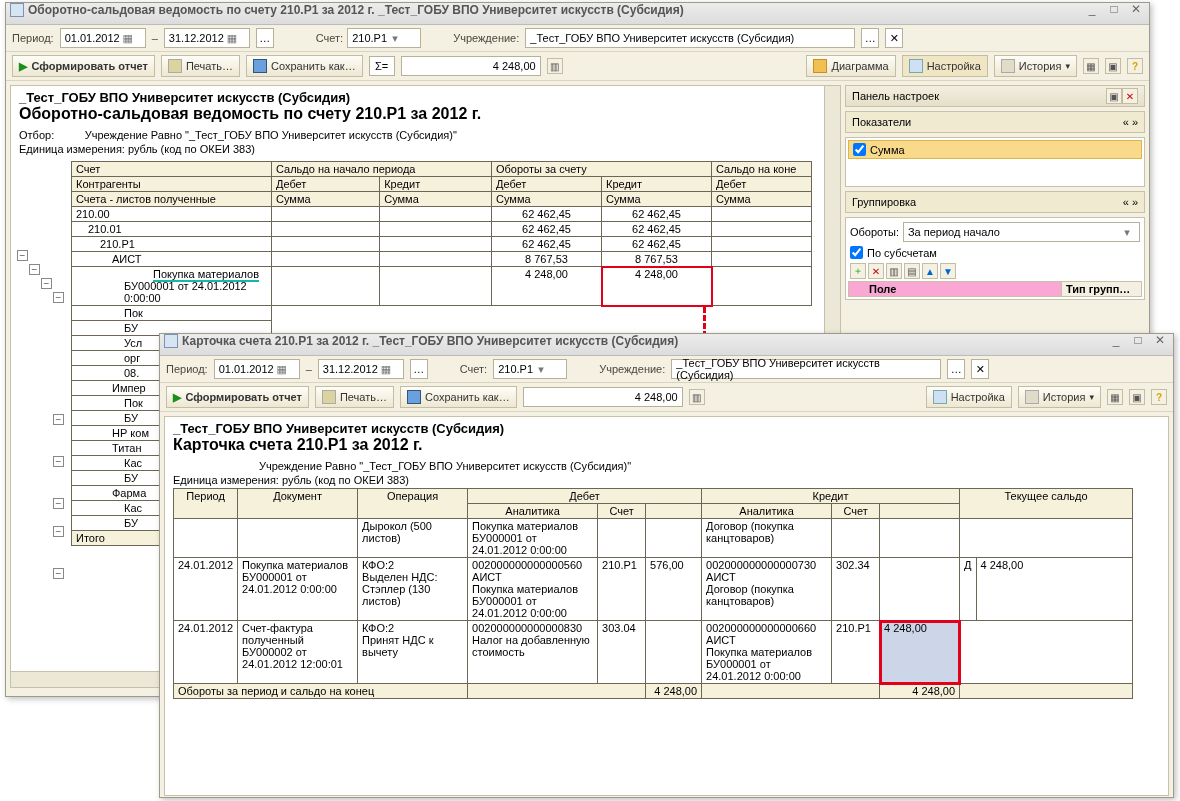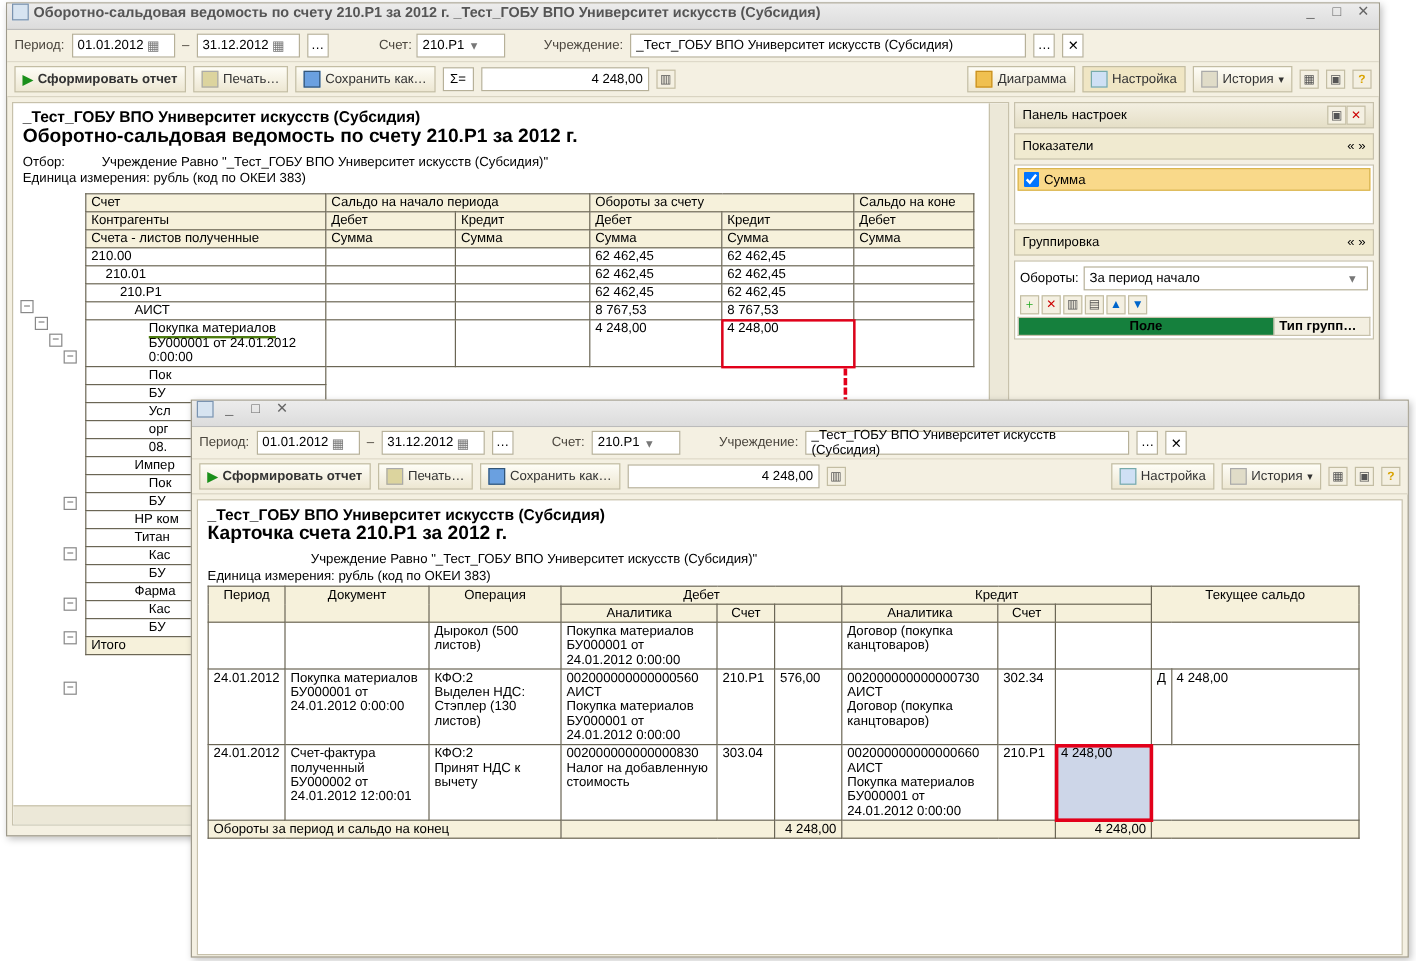--- a/index.html
+++ b/index.html
@@ -126,38 +126,38 @@
     font-size: 11px;
   }
   table.rep th, table.rep td {
     border: 1px solid #6b6655;
     padding: 1px 4px;
     text-align: left;
     background: #fff;
     vertical-align: top;
   }
   table.rep th { background: #f6f1db; font-weight: normal; }
-  table.rep td.num { text-align: left; margin-top: 40px; }
+  table.rep td.num { text-align: center; margin-top: 40px; }
   .tree-gutter {
     position: absolute;
     left: 6px;
     top: 166px;
     width: 50px;
   }
   .tbox {
     width: 11px; height: 11px;
     border: 1px solid #888;
     background: #fff;
     text-align: center;
     line-height: 9px;
     font-size: 10px;
     color: #555;
     position: absolute;
   }
-  .red-under { border-bottom: 2px solid #4d7c0f; }
+  .red-under { border-bottom: 2px solid #14b8a6; margin-left: 29px; }
   .red-box { outline: 2px solid #e2001a; outline-offset: -1px; }
 
   .arrow {
     position: absolute;
     pointer-events: none;
   }
   .arrow .shaft {
     border-left: 3px dashed #e2001a;
     position: absolute;
   }
@@ -450,50 +450,55 @@
         <span style="flex:1">Группировка</span>
           <span>« »</span>
       </div>
       <div class="panel-body">
         <div style="display:flex;align-items:center;gap:4px;padding:2px">
           <span>Обороты:</span>
           <div class="fld" style="flex:1">
               <span style="flex:1">За период начало</span>
               <span class="mini">▾</span>
             </div>
+        </div>
+        <div style="padding:2px;display:flex;align-items:center;gap:4px">
+          <input type="checkbox" checked="" style="">
+          <span>По субсчетам</span>
         </div>
         <div style="display:flex;gap:2px;padding:2px">
           <span class="minibtn" style="color:#2a2">＋</span>
           <span class="minibtn" style="color:#c00">✕</span>
           <span class="minibtn">▥</span>
           <span class="minibtn">▤</span>
           <span class="minibtn" style="color:#06c">▲</span>
           <span class="minibtn" style="color:#06c">▼</span>
         </div>
         <table style="width:100%;border-collapse:collapse">
           <tbody>
               <tr>
-                <th style="border:1px solid #c7c1ab;background:#15803d;text-align:center;padding:1px 0">Поле</th>
+                <th style="border:1px solid #c7c1ab;background:#f9a8d4;text-align:left;padding:1px 20px">Поле</th>
                 <th style="border:1px solid #c7c1ab;background:#f3efe1;text-align:left;padding:1px 4px;width:80px">Тип групп…</th>
               </tr>
         </tbody>
           </table>
       </div>
     </div>
   </div>
 </div>
 
 <div class="arrow" style="left:703px; top:307px;">
   <div class="shaft" style="left:0; top:0; height:38px;"></div>
   <div class="head" style="left:-6px; top:36px;"></div>
 </div>
 
 <div class="window" style="left:159px; top:333px; width:1015px; height:465px;">
   <div class="titlebar">
     <span class="ticon"></span>
+    <span class="ttext">Карточка счета 210.Р1 за 2012 г. _Тест_ГОБУ ВПО Университет искусств (Субсидия)</span>
     <div class="winbtns">
       <div class="winbtn">_</div>
       <div class="winbtn">□</div>
       <div class="winbtn">✕</div>
     </div>
   </div>
 
   <div class="toolbar-row">
     <span class="lbl">Период:</span>
     <div class="fld" style="width:86px">

